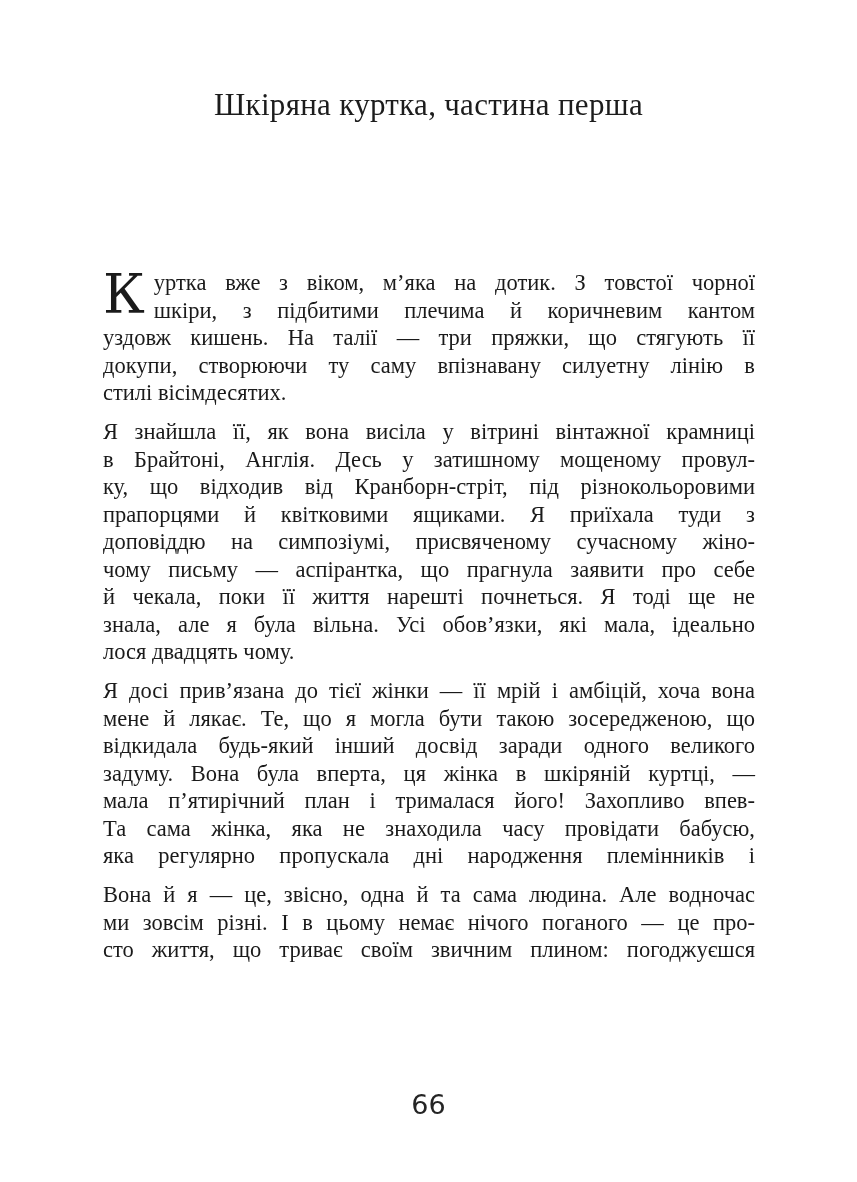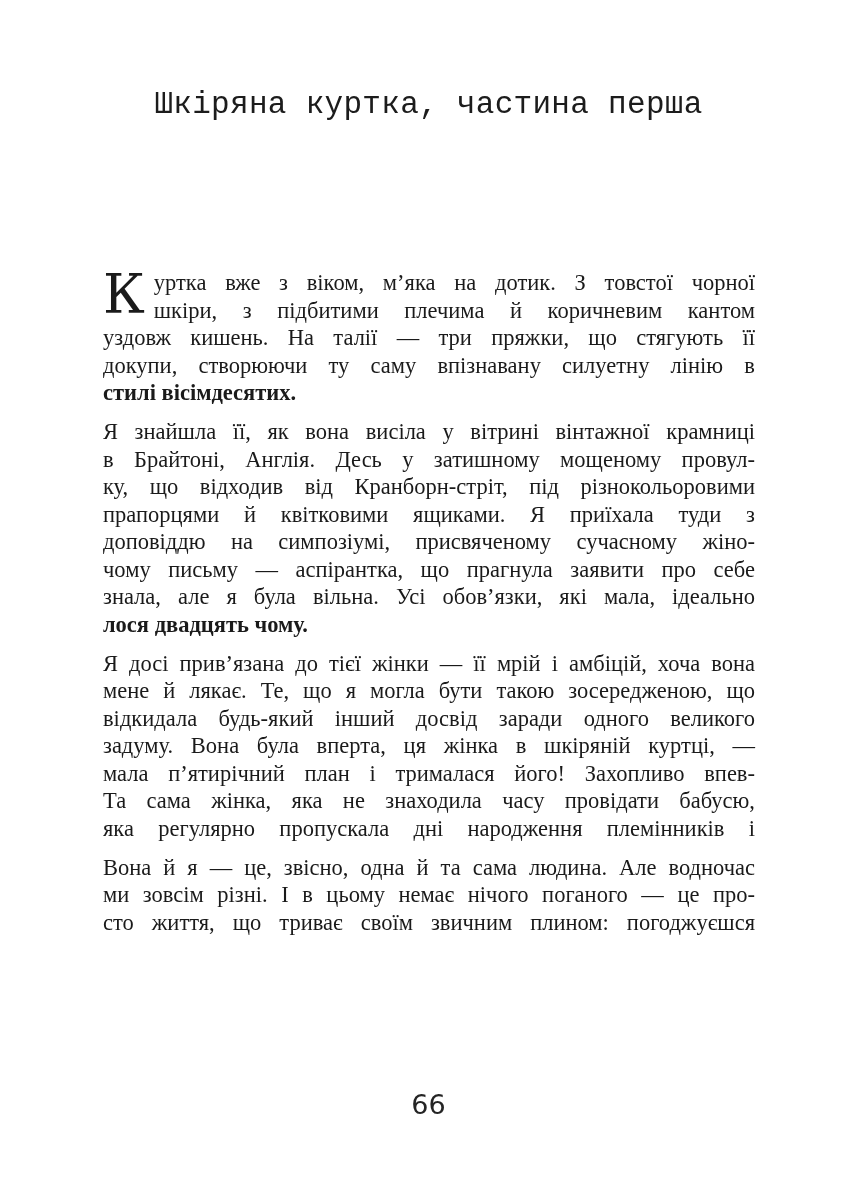--- a/index.html
+++ b/index.html
@@ -18,21 +18,21 @@
     inset: 0;
     background: #ffffff;
   }
   .title {
     position: absolute;
     top: 87px;
     left: 0;
     width: 100%;
     margin: 0;
     text-align: center;
-    font-family: Liberation Mono, monospace;
+    font-family: Liberation Serif, serif;
     font-weight: normal;
     font-size: 31px;
     letter-spacing: 0.3px;
     color: #1c1c1c;
   }
   .text-block {
     position: absolute;
     top: 269px;
     left: 103px;
     width: 652px;
@@ -48,21 +48,20 @@
     content: "";
     display: block;
     clear: both;
   }
   .line {
     text-align: justify;
     text-align-last: justify;
   }
   .line.last-left {
     text-align-last: left;
-    font-weight: bold;
   }
   .dropcap {
     float: left;
     font-family: "DejaVu Serif", serif;
     font-size: 54px;
     line-height: 50px;
     height: 52px;
     margin: 1px 9px 0 0;
     color: #1a1a1a;
   }
@@ -92,20 +91,21 @@
         <div class="line">докупи, створюючи ту саму впізнавану силуетну лінію в</div>
         <div class="line last-left">стилі вісімдесятих.</div>
       </div>
       <div class="para">
         <div class="line">Я знайшла її, як вона висіла у вітрині вінтажної крамниці</div>
         <div class="line">в Брайтоні, Англія. Десь у затишному мощеному провул-</div>
         <div class="line">ку, що відходив від Кранборн-стріт, під різнокольоровими</div>
         <div class="line">прапорцями й квітковими ящиками. Я приїхала туди з</div>
         <div class="line">доповіддю на симпозіумі, присвяченому сучасному жіно-</div>
         <div class="line">чому письму — аспірантка, що прагнула заявити про себе</div>
+        <div class="line">й чекала, поки її життя нарешті почнеться. Я тоді ще не</div>
         <div class="line">знала, але я була вільна. Усі обов’язки, які мала, ідеально</div>
         <div class="line last-left">лося двадцять чому.</div>
       </div>
       <div class="para">
         <div class="line">Я досі прив’язана до тієї жінки — її мрій і амбіцій, хоча вона</div>
         <div class="line">мене й лякає. Те, що я могла бути такою зосередженою, що</div>
         <div class="line">відкидала будь-який інший досвід заради одного великого</div>
         <div class="line">задуму. Вона була вперта, ця жінка в шкіряній куртці, —</div>
         <div class="line">мала п’ятирічний план і трималася його! Захопливо впев-</div>
         <div class="line">Та сама жінка, яка не знаходила часу провідати бабусю,</div>

